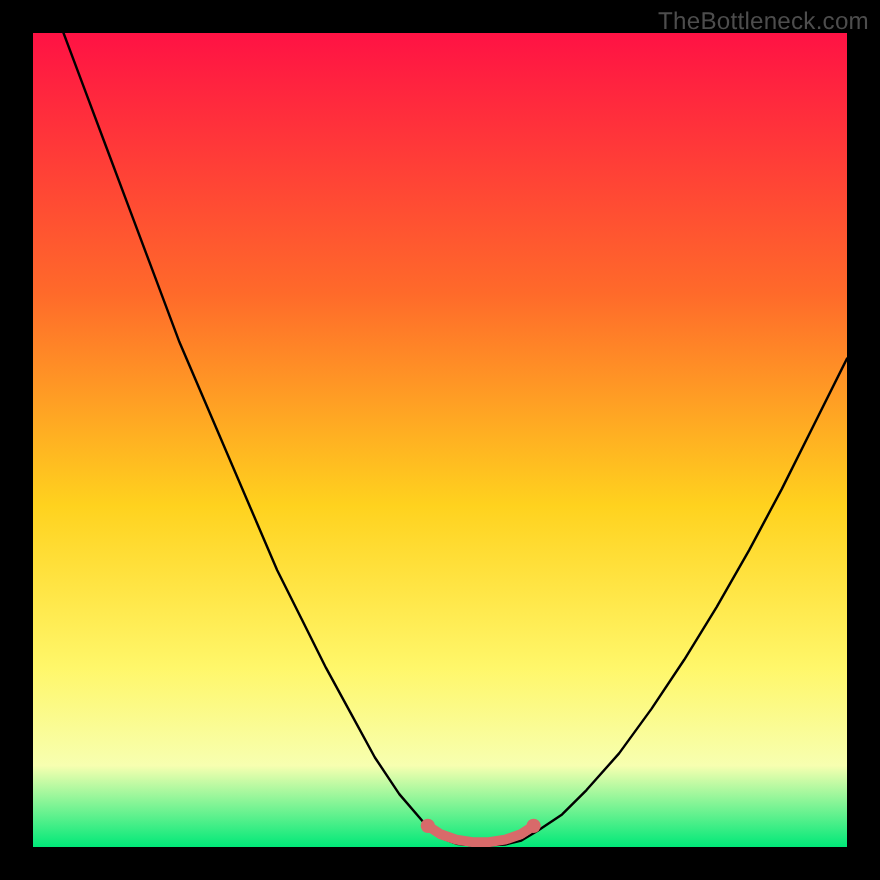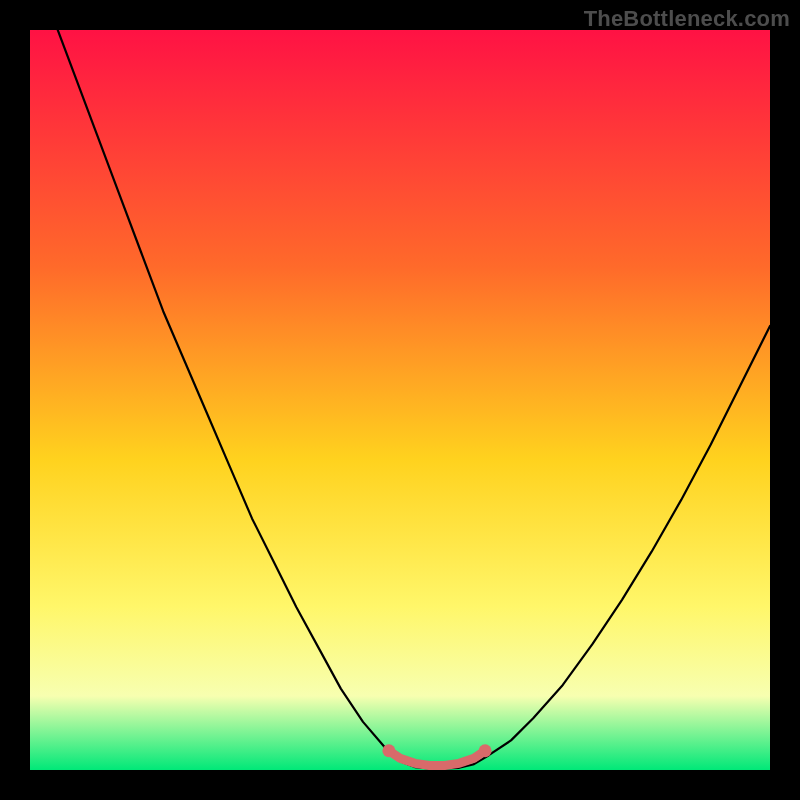--- a/index.html
+++ b/index.html
@@ -12,21 +12,21 @@
     width: 740px;
     height: 740px;
     overflow: hidden;
   }
   .watermark {
     position: absolute;
     top: 6px;
     right: 10px;
     font-family: Arial, Helvetica, sans-serif;
     font-size: 22px;
-    font-weight: 700;
+    font-weight: 400;
     color: #4d4d4d;
     letter-spacing: 0.2px;
   }
   svg { display: block; }
 </style>
 </head>
 <body>
 
 <div class="stage">
 

